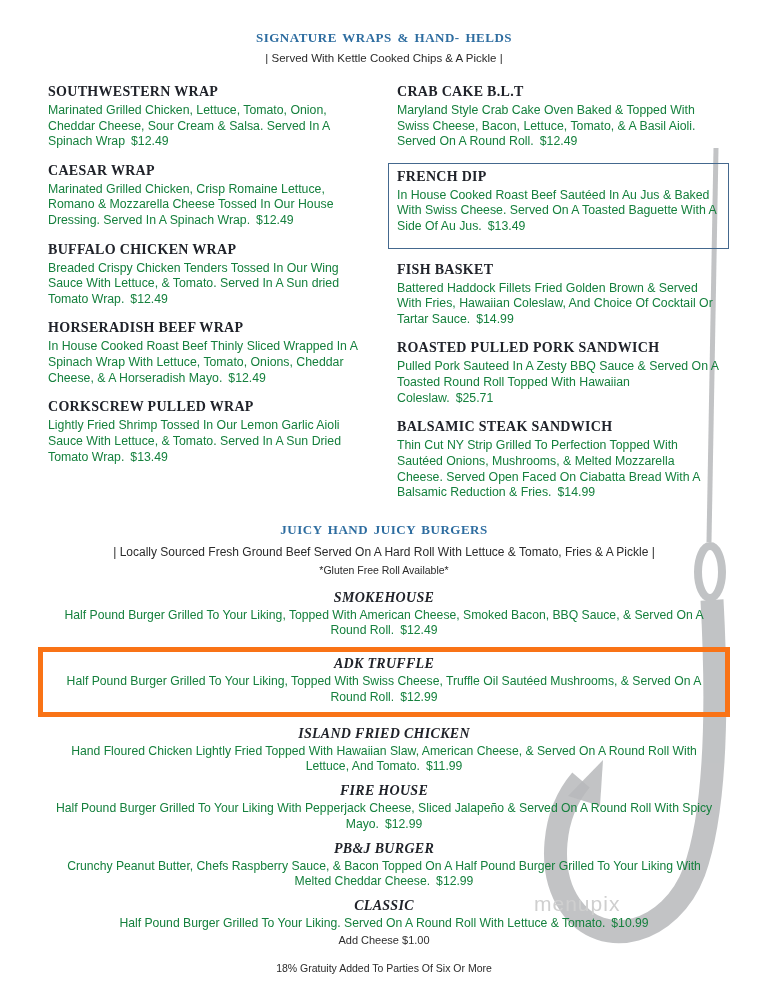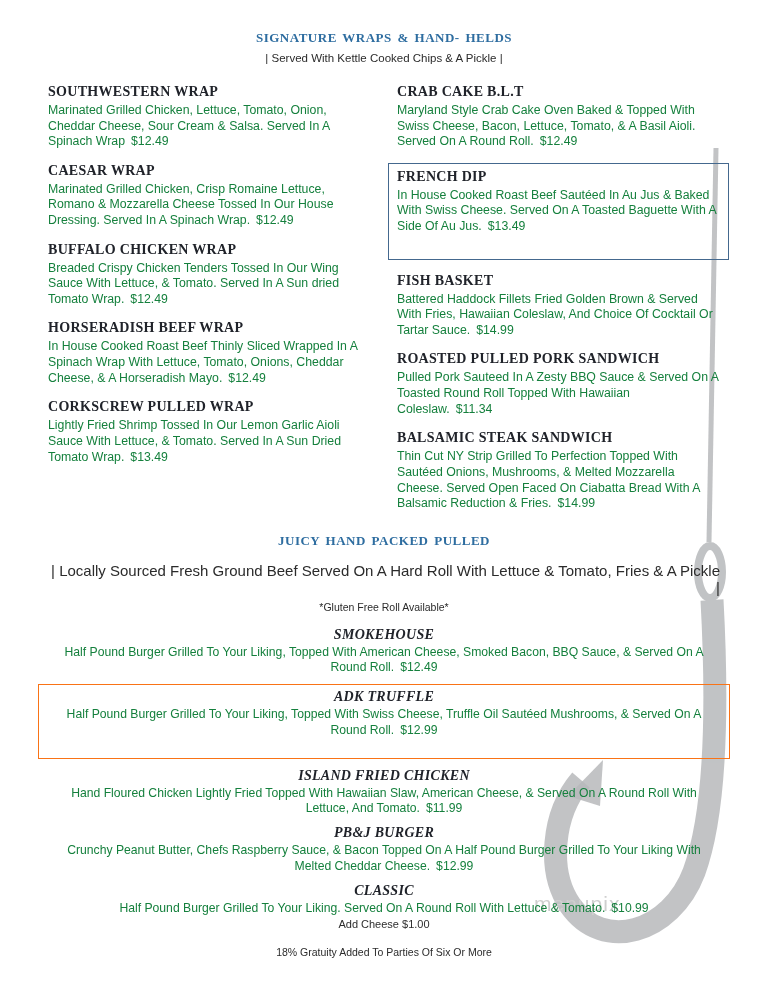--- a/index.html
+++ b/index.html
@@ -23,33 +23,33 @@
 
   .menu-item { margin-bottom:13px; }
   .item-name {
     font-family:"Liberation Serif", serif; font-weight:700; font-size:14px;
     color:#20232a; letter-spacing:.3px; margin-bottom:3px;
   }
   .item-desc { font-size:12.3px; line-height:1.27; color:#15803d; }
   .price { padding-left:6px; white-space:nowrap; }
 
   .menu-item.highlight {
-    border:1px solid #44688e; padding:5px 8px 24px;
+    border:1px solid #44688e; padding:5px 8px 13px;
     margin-left:-9px; margin-right:-9px; margin-bottom:13px;
   }
 
   .burgers-header { margin-top:8px; text-align:center; }
-  .burgers-subtitle { text-align:right; font-size:15px; color:#2b2b2b; margin-top:13px; }
+  .burgers-subtitle { text-align:center; font-size:12px; color:#2b2b2b; margin-top:7px; }
   .burgers-note { text-align:center; font-size:10.5px; color:#2b2b2b; margin-top:5px; margin-bottom:14px; }
 
   .burger-item { text-align:center; margin-bottom:9px; }
   .burger-item .item-name { margin-bottom:2px;font-style:italic; }
   .burger-item .item-desc { font-size:12.2px; line-height:1.25; }
   .burger-item.highlight {
-    border:1px solid #f97316; padding:4px 10px 20px;
+    border:5px solid #f97316; padding:4px 10px 7px;
     margin-left:-10px; margin-right:-10px; margin-bottom:9px;
   }
   .item-extra { font-size:11px; color:#2d2d2d; margin-top:2px; }
 
   .footer-note { text-align:center; font-size:10.5px; color:#2b2b2b; margin-top:16px; }
 </style>
 </head>
 <body>
 
 <div class="watermark-layer">
@@ -111,35 +111,35 @@
           <div class="item-desc"><span>In House Cooked Roast Beef Sautéed In Au Jus &amp; Baked With Swiss Cheese. Served On A Toasted Baguette With A Side Of Au Jus.</span><span class="price">$13.49</span></div>
         </div>
 
         <div class="menu-item">
           <div class="item-name">FISH BASKET</div>
           <div class="item-desc"><span>Battered Haddock Fillets Fried Golden Brown &amp; Served With Fries, Hawaiian Coleslaw, And Choice Of Cocktail Or Tartar Sauce.</span><span class="price">$14.99</span></div>
         </div>
 
         <div class="menu-item">
           <div class="item-name">ROASTED PULLED PORK SANDWICH</div>
-          <div class="item-desc"><span>Pulled Pork Sauteed In A Zesty BBQ Sauce &amp; Served On A Toasted Round Roll Topped With Hawaiian Coleslaw.</span><span class="price">$11.34</span></div>
+          <div class="item-desc"><span>Pulled Pork Sauteed In A Zesty BBQ Sauce &amp; Served On A Toasted Round Roll Topped With Hawaiian Coleslaw.</span><span class="price">$25.71</span></div>
         </div>
 
         <div class="menu-item">
           <div class="item-name">BALSAMIC STEAK SANDWICH</div>
           <div class="item-desc"><span>Thin Cut NY Strip Grilled To Perfection Topped With Sautéed Onions, Mushrooms, &amp; Melted Mozzarella Cheese. Served Open Faced On Ciabatta Bread With A Balsamic Reduction &amp; Fries.</span><span class="price">$14.99</span></div>
         </div>
 
       </div>
     </div>
   </div>
 
   <div>
     <div class="burgers-header">
-      <h1 class="section-title">JUICY HAND PACKED PULLED</h1>
+      <h1 class="section-title">JUICY HAND JUICY BURGERS</h1>
       <div class="burgers-subtitle">| Locally Sourced Fresh Ground Beef Served On A Hard Roll With Lettuce &amp; Tomato, Fries &amp; A Pickle |</div>
       <div class="burgers-note">*Gluten Free Roll Available*</div>
     </div>
 
     <div>
 
       <div class="burger-item">
         <div class="item-name">SMOKEHOUSE</div>
         <div class="item-desc"><span>Half Pound Burger Grilled To Your Liking, Topped With American Cheese, Smoked Bacon, BBQ Sauce, &amp; Served On A Round Roll.</span><span class="price">$12.49</span></div>
       </div>
@@ -147,20 +147,24 @@
       <div class="burger-item highlight">
         <div class="item-name">ADK TRUFFLE</div>
         <div class="item-desc"><span>Half Pound Burger Grilled To Your Liking, Topped With Swiss Cheese, Truffle Oil Sautéed Mushrooms, &amp; Served On A Round Roll.</span><span class="price">$12.99</span></div>
       </div>
 
       <div class="burger-item">
         <div class="item-name">ISLAND FRIED CHICKEN</div>
         <div class="item-desc"><span>Hand Floured Chicken Lightly Fried Topped With Hawaiian Slaw, American Cheese, &amp; Served On A Round Roll With Lettuce, And Tomato.</span><span class="price">$11.99</span></div>
       </div>
 
+      <div class="burger-item">
+        <div class="item-name">FIRE HOUSE</div>
+        <div class="item-desc"><span>Half Pound Burger Grilled To Your Liking With Pepperjack Cheese, Sliced Jalapeño &amp; Served On A Round Roll With Spicy Mayo.</span><span class="price">$12.99</span></div>
+      </div>
 
       <div class="burger-item">
         <div class="item-name">PB&amp;J BURGER</div>
         <div class="item-desc"><span>Crunchy Peanut Butter, Chefs Raspberry Sauce, &amp; Bacon Topped On A Half Pound Burger Grilled To Your Liking With Melted Cheddar Cheese.</span><span class="price">$12.99</span></div>
       </div>
 
       <div class="burger-item">
         <div class="item-name">CLASSIC</div>
         <div class="item-desc"><span>Half Pound Burger Grilled To Your Liking. Served On A Round Roll With Lettuce &amp; Tomato.</span><span class="price">$10.99</span></div>
         <div class="item-extra">Add Cheese $1.00</div>

